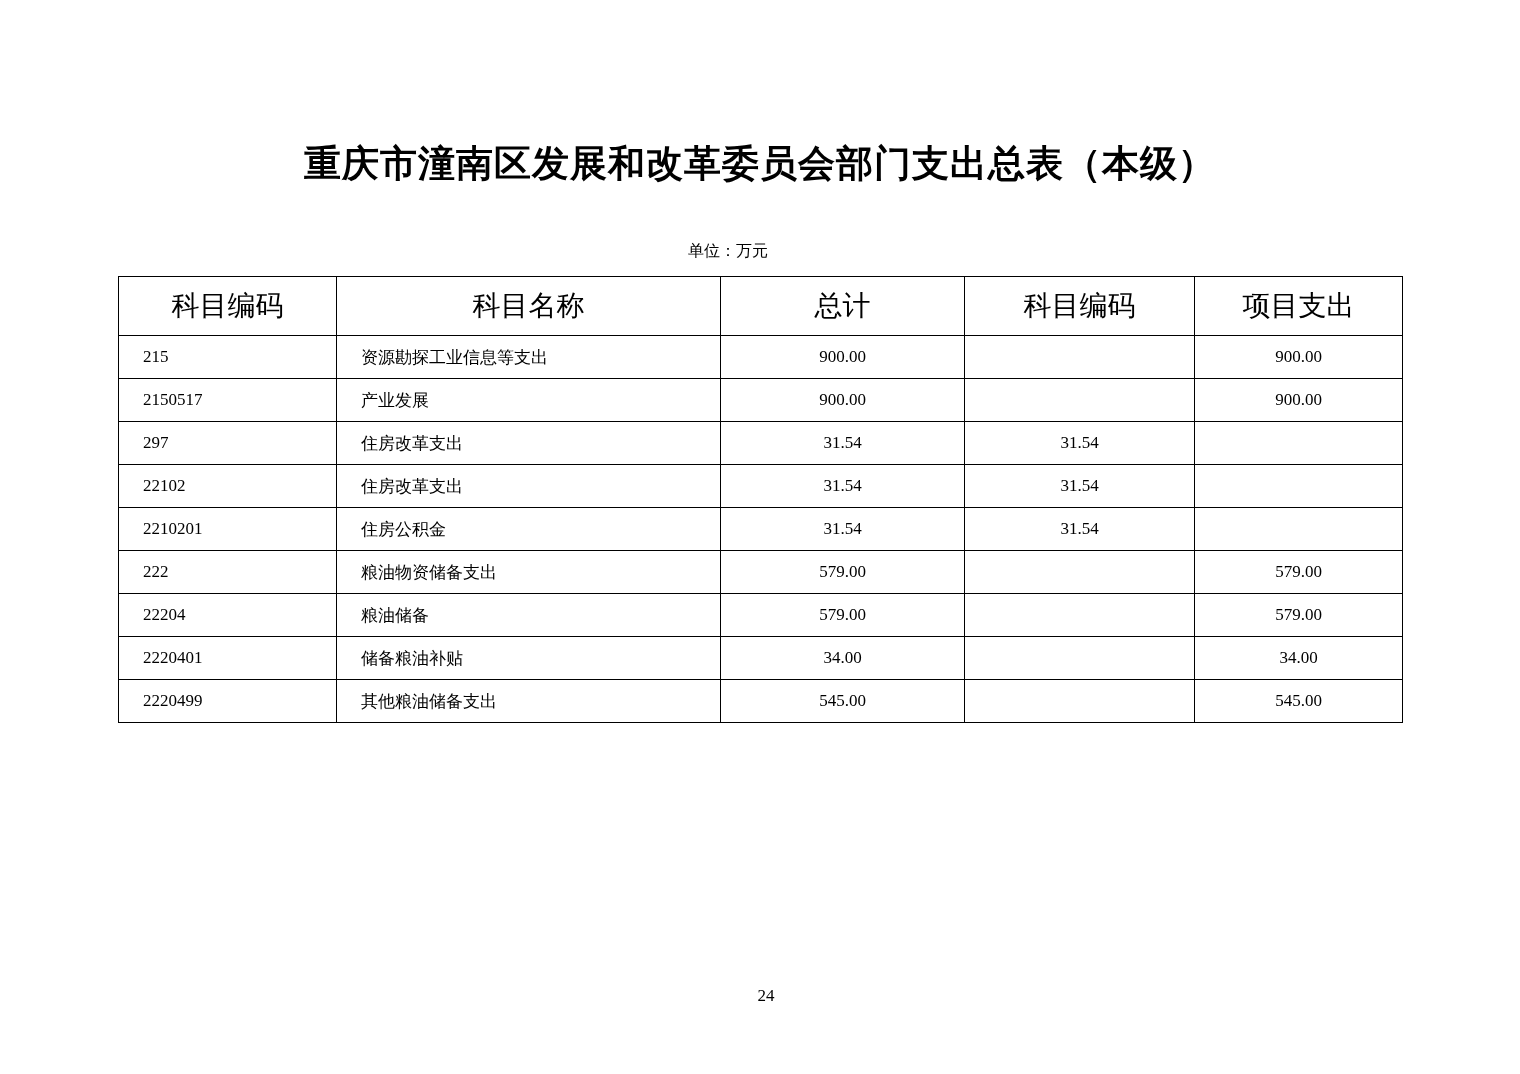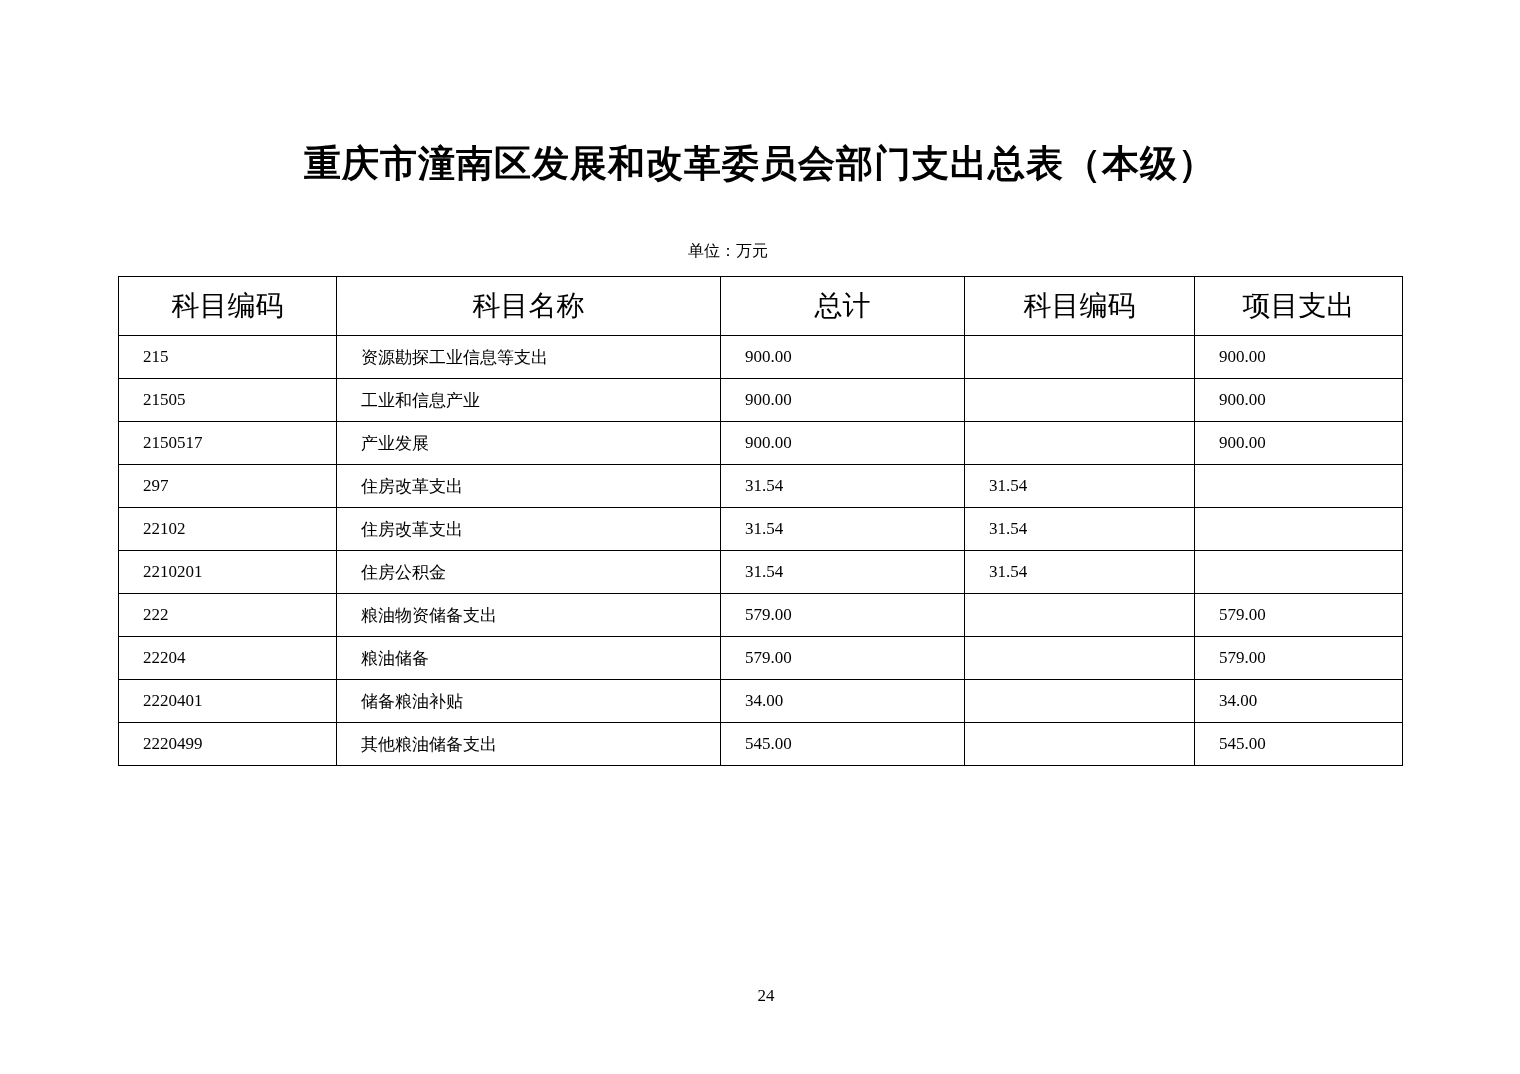--- a/index.html
+++ b/index.html
@@ -66,21 +66,21 @@
     padding: 2px 24px;
   }
   td.code {
     text-align: left;
   }
   td.name {
     text-align: left;
     padding-left: 20px;
   }
   td.num {
-    text-align: left;
+    text-align: center;
     padding-right: 16px;
   }
   .col-code { width: 218px; }
   .col-name { width: 384px; }
   .col-total { width: 244px; }
   .col-basic { width: 230px; }
   .col-project { width: 208px; }
   .page-number {
     position: absolute;
     bottom: 84px;
@@ -115,27 +115,20 @@
           <th>科目名称</th>
           <th>总计</th>
           <th>科目编码</th>
           <th>项目支出</th>
         </tr>
       </thead>
       <tbody>
         <tr>
           <td class="code">215</td>
           <td class="name">资源勘探工业信息等支出</td>
-          <td class="num">900.00</td>
-          <td class="num"></td>
-          <td class="num">900.00</td>
-        </tr>
-        <tr>
-          <td class="code">21505</td>
-          <td class="name">工业和信息产业</td>
           <td class="num">900.00</td>
           <td class="num"></td>
           <td class="num">900.00</td>
         </tr>
         <tr>
           <td class="code">2150517</td>
           <td class="name">产业发展</td>
           <td class="num">900.00</td>
           <td class="num"></td>
           <td class="num">900.00</td>

